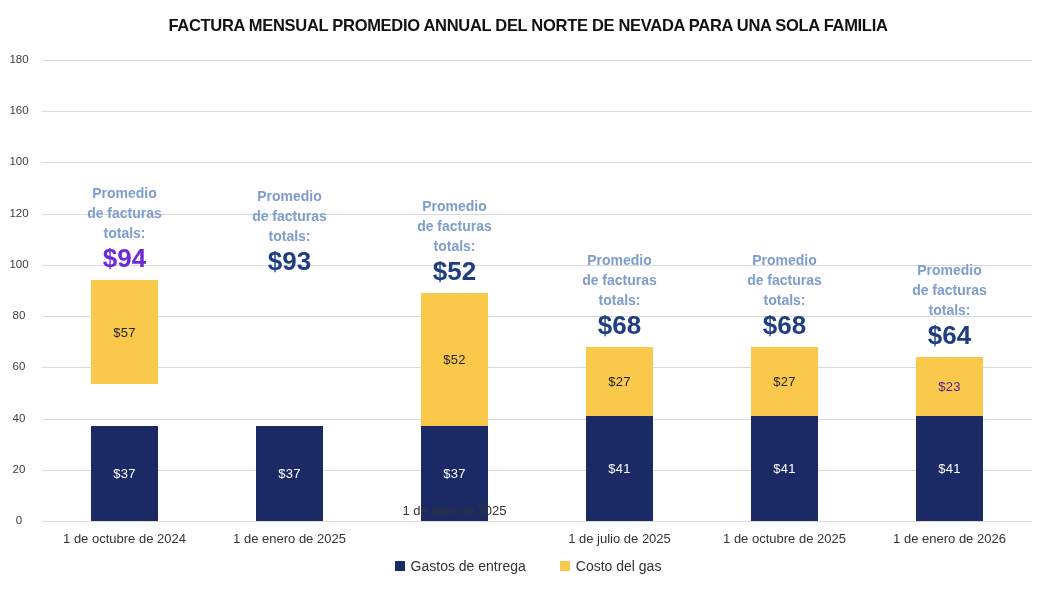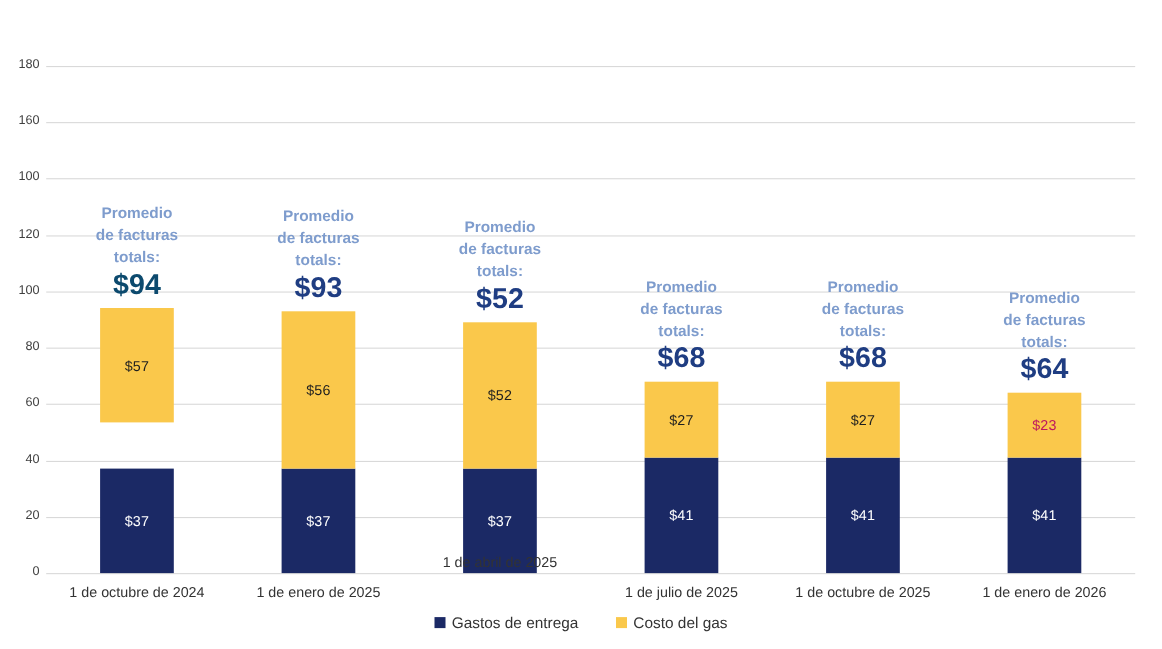--- a/index.html
+++ b/index.html
@@ -26,21 +26,21 @@
   .plot { position: absolute; left: 0; top: 0; width: 100%; height: 100%; }
   .gridline {
     position: absolute;
     height: 1px;
     background: #d9d9d9;
   }
   .ytick {
     position: absolute;
     font-size: 11.5px;
     color: #404040;
-    text-align: right;
+    text-align: center;
     width: 34px;
   }
   .bar-seg {
     position: absolute;
     display: flex;
     align-items: center;
     justify-content: center;
   }
   .seg-label {
     font-size: 13px;
@@ -88,20 +88,21 @@
   }
   .legend-label {
     font-size: 14px;
     color: #333333;
   }
 </style>
 </head>
 <body>
 
 <div class="canvas">
+  <div class="chart-title">FACTURA MENSUAL PROMEDIO ANNUAL DEL NORTE DE NEVADA PARA UNA SOLA FAMILIA</div>
   <div class="plot" id="plot">
       <div class="gridline" style="left: 42px; width: 990px; top: 521px; background: rgb(217, 217, 217);"></div>
       <div class="ytick" style="left: 2px; top: 514px;">0</div>
       <div class="gridline" style="left: 42px; width: 990px; top: 469.778px; background: rgb(217, 217, 217);"></div>
       <div class="ytick" style="left: 2px; top: 462.778px;">20</div>
       <div class="gridline" style="left: 42px; width: 990px; top: 418.556px; background: rgb(217, 217, 217);"></div>
       <div class="ytick" style="left: 2px; top: 411.556px;">40</div>
       <div class="gridline" style="left: 42px; width: 990px; top: 367.333px; background: rgb(217, 217, 217);"></div>
       <div class="ytick" style="left: 2px; top: 360.333px;">60</div>
       <div class="gridline" style="left: 42px; width: 990px; top: 316.111px; background: rgb(217, 217, 217);"></div>
@@ -119,29 +120,26 @@
       <div class="bar-seg" style="left: 91px; width: 67px; top: 426.239px; height: 94.7611px; background: rgb(27, 41, 101);">
         <span class="seg-label" style="color: rgb(255, 255, 255);">$37</span>
       </div>
       <div class="bar-seg" style="left: 91px; width: 67px; top: 280.256px; height: 104px; background: rgb(250, 200, 75);">
         <span class="seg-label" style="color: rgb(31, 31, 31);">$57</span>
       </div>
       <div class="annotation" style="left: 42px; width: 165px; top: 183.256px;">
         <div class="ann-line" style="color: rgb(126, 156, 205);">Promedio</div>
         <div class="ann-line" style="color: rgb(126, 156, 205);">de facturas</div>
         <div class="ann-line" style="color: rgb(126, 156, 205);">totals:</div>
-        <div class="ann-total" style="color: #0c4a6e;">$94</div>
+        <div class="ann-total" style="color: #6d28d9;">$94</div>
       </div>
       <div class="xlabel" style="left: 42px; width: 165px; top: 531px;">1 de octubre de 2024</div>
       <div class="bar-seg" style="left: 256px; width: 67px; top: 426.239px; height: 94.7611px; background: rgb(27, 41, 101);">
         <span class="seg-label" style="color: rgb(255, 255, 255);">$37</span>
       </div>
-      <div class="bar-seg" style="left: 256px; width: 67px; top: 282.817px; height: 143.422px; background: rgb(250, 200, 75);">
-        <span class="seg-label" style="color: rgb(31, 31, 31);">$56</span>
-      </div>
       <div class="annotation" style="left: 207px; width: 165px; top: 185.817px;">
         <div class="ann-line" style="color: rgb(126, 156, 205);">Promedio</div>
         <div class="ann-line" style="color: rgb(126, 156, 205);">de facturas</div>
         <div class="ann-line" style="color: rgb(126, 156, 205);">totals:</div>
         <div class="ann-total" style="color: rgb(31, 61, 130);">$93</div>
       </div>
       <div class="xlabel" style="left: 207px; width: 165px; top: 531px;">1 de enero de 2025</div>
       <div class="bar-seg" style="left: 421px; width: 67px; top: 426.239px; height: 94.7611px; background: rgb(27, 41, 101);">
         <span class="seg-label" style="color: rgb(255, 255, 255);">$37</span>
       </div>
@@ -178,21 +176,21 @@
         <div class="ann-line" style="color: rgb(126, 156, 205);">Promedio</div>
         <div class="ann-line" style="color: rgb(126, 156, 205);">de facturas</div>
         <div class="ann-line" style="color: rgb(126, 156, 205);">totals:</div>
         <div class="ann-total" style="color: rgb(31, 61, 130);">$68</div>
       </div>
       <div class="xlabel" style="left: 702px; width: 165px; top: 531px;">1 de octubre de 2025</div>
       <div class="bar-seg" style="left: 916px; width: 67px; top: 415.994px; height: 105.006px; background: rgb(27, 41, 101);">
         <span class="seg-label" style="color: rgb(255, 255, 255);">$41</span>
       </div>
       <div class="bar-seg" style="left: 916px; width: 67px; top: 357.089px; height: 58.9056px; background: rgb(250, 200, 75);">
-        <span class="seg-label" style="color: #be185d;">$23</span>
+        <span class="seg-label" style="color: #4c1d95;">$23</span>
       </div>
       <div class="annotation" style="left: 867px; width: 165px; top: 260.089px;">
         <div class="ann-line" style="color: rgb(126, 156, 205);">Promedio</div>
         <div class="ann-line" style="color: rgb(126, 156, 205);">de facturas</div>
         <div class="ann-line" style="color: rgb(126, 156, 205);">totals:</div>
         <div class="ann-total" style="color: rgb(31, 61, 130);">$64</div>
       </div>
       <div class="xlabel" style="left: 867px; width: 165px; top: 531px;">1 de enero de 2026</div>
     </div>
   <div class="legend" id="legend" style="top:558px;">

